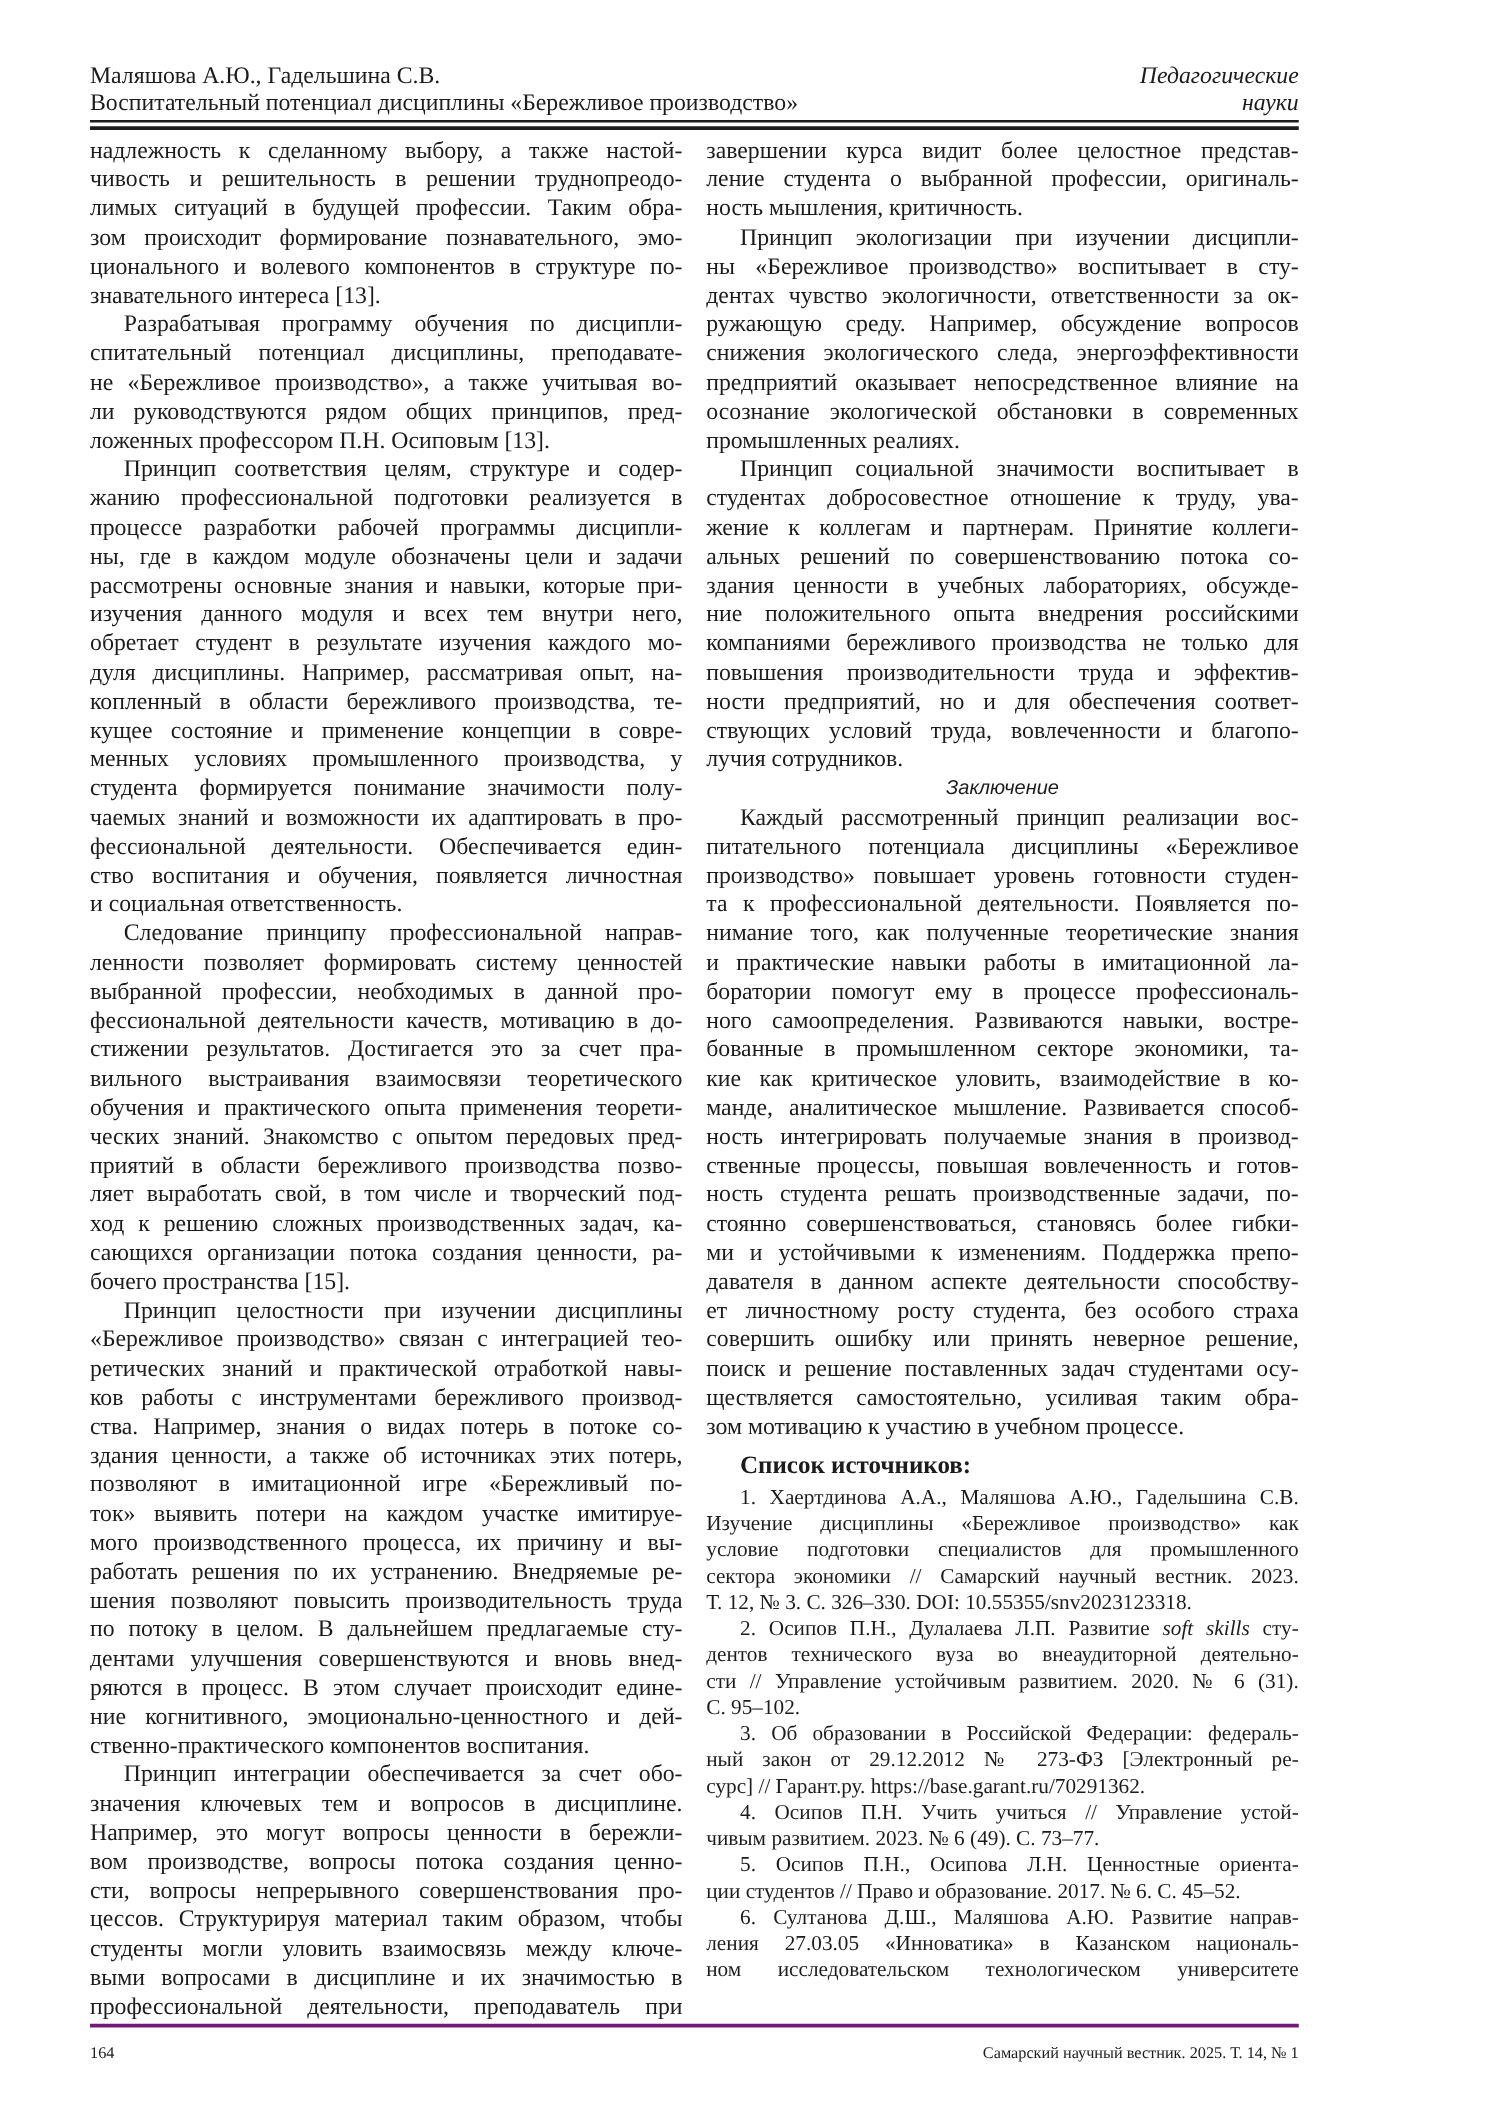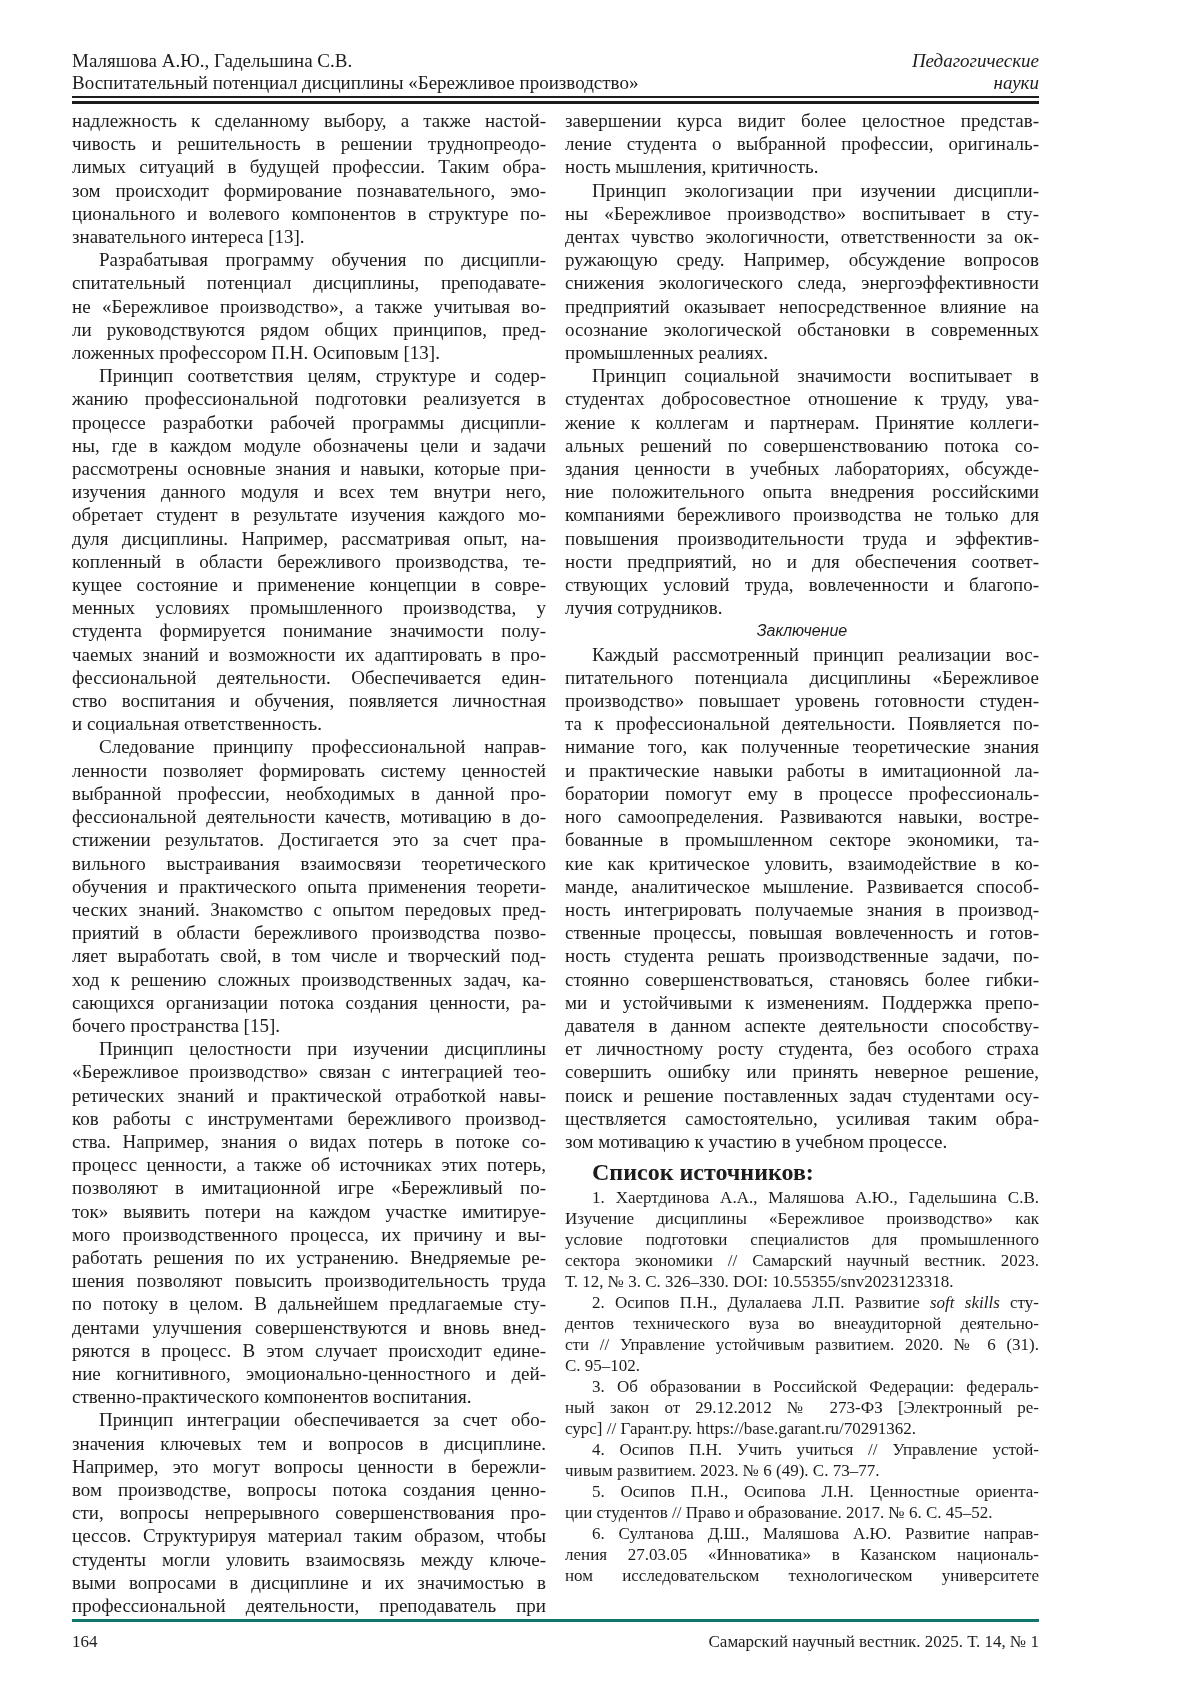--- a/index.html
+++ b/index.html
@@ -15,24 +15,24 @@
   .header{display:flex;justify-content:space-between;font-size:19px;line-height:22px;}
   .h-right{font-style:italic;text-align:right;}
   .rule{margin-top:2px;height:3px;border-top:2px solid #1c1c1c;border-bottom:3px solid #1c1c1c;}
   .columns{display:flex;gap:19px;margin-top:5px;height:1510px;overflow:hidden;}
   .col{width:474px;font-size:19px;line-height:23.2px;}
   .para{margin:0;}
   .line{text-align:justify;text-align-last:justify;}
   .line.last{text-align-last:left;}
   .line.ind{text-indent:27px;}
   .h-it{font-family:"Liberation Sans", sans-serif;font-style:italic;text-align:center;font-size:16px;line-height:23.2px;}
-  .h-b{font-weight:bold;font-size:24px;line-height:24px;margin:7px 0 3px;text-indent:27px;}
+  .h-b{font-weight:bold;font-size:20px;line-height:24px;margin:7px 0 3px;text-indent:27px;}
   .ref{font-size:17px;line-height:21px;}
   .it{font-style:italic;}
-  .footer{display:flex;justify-content:space-between;border-top:3px solid #0f766e;padding-top:8px;font-size:17px;line-height:23px;}
+  .footer{display:flex;justify-content:space-between;border-top:3px solid #701a75;padding-top:8px;font-size:13px;line-height:23px;}
 </style>
 </head>
 <body>
 
 <div class="page">
 
   <div class="header">
     <div class="h-left">
       <div>Маляшова А.Ю., Гадельшина С.В.</div>
       <div>Воспитательный потенциал дисциплины «Бережливое производство»</div>
@@ -94,21 +94,21 @@
           <div class="line">ход к решению сложных производственных задач, ка-</div>
           <div class="line">сающихся организации потока создания ценности, ра-</div>
           <div class="line last">бочего пространства [15].</div>
         </div>
         <div class="para">
           <div class="line ind">Принцип целостности при изучении дисциплины</div>
           <div class="line">«Бережливое производство» связан с интеграцией тео-</div>
           <div class="line">ретических знаний и практической отработкой навы-</div>
           <div class="line">ков работы с инструментами бережливого производ-</div>
           <div class="line">ства. Например, знания о видах потерь в потоке со-</div>
-          <div class="line">процесс ценности, а также об источниках этих потерь,</div>
+          <div class="line">здания ценности, а также об источниках этих потерь,</div>
           <div class="line">позволяют в имитационной игре «Бережливый по-</div>
           <div class="line">ток» выявить потери на каждом участке имитируе-</div>
           <div class="line">мого производственного процесса, их причину и вы-</div>
           <div class="line">работать решения по их устранению. Внедряемые ре-</div>
           <div class="line">шения позволяют повысить производительность труда</div>
           <div class="line">по потоку в целом. В дальнейшем предлагаемые сту-</div>
           <div class="line">дентами улучшения совершенствуются и вновь внед-</div>
           <div class="line">ряются в процесс. В этом случает происходит едине-</div>
           <div class="line">ние когнитивного, эмоционально-ценностного и дей-</div>
           <div class="line last">ственно-практического компонентов воспитания.</div>

